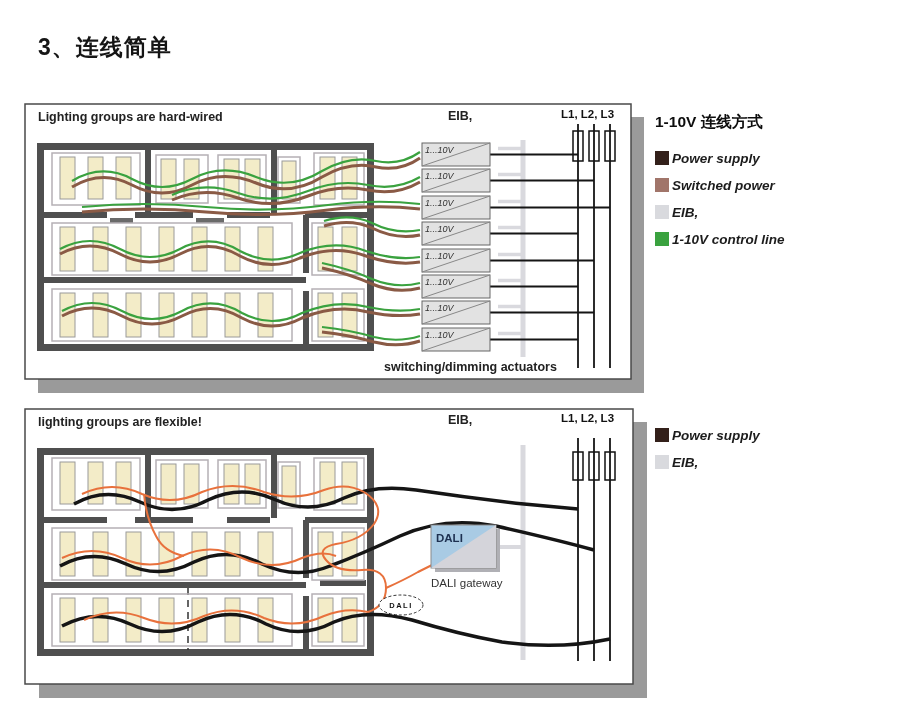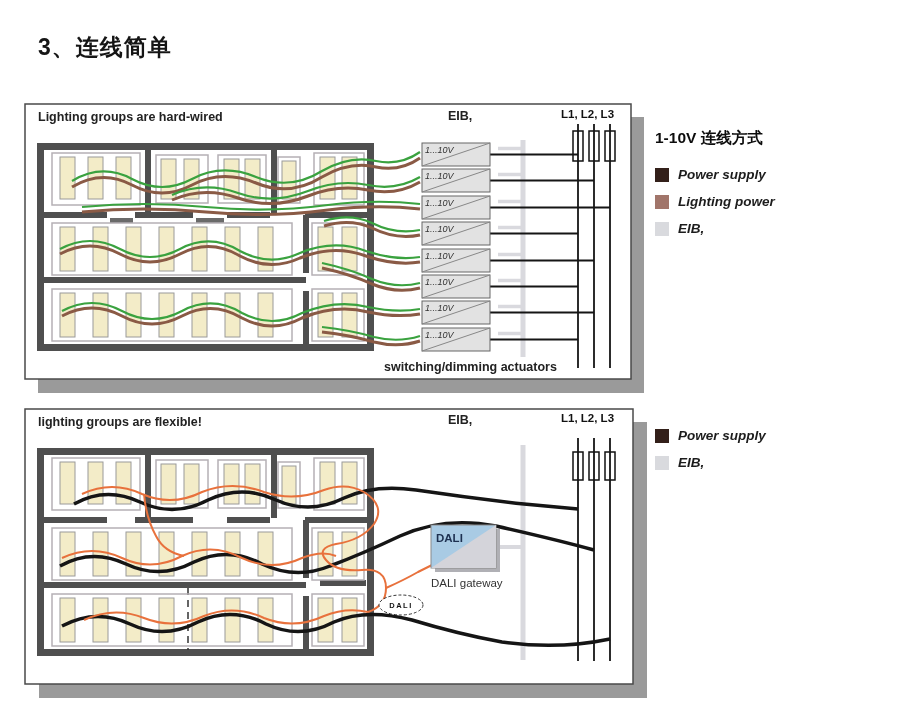--- a/index.html
+++ b/index.html
@@ -14,25 +14,25 @@
   .panel-svg { position:absolute; }
   svg text { font-family:"Liberation Sans","DejaVu Sans",sans-serif; }
   .cap      { font-size:12.5px; font-weight:bold; fill:#222; }
   .cap-sm   { font-size:11.5px; font-weight:bold; fill:#111; }
   .act-label{ font-size:9px; font-style:italic; fill:#333; }
   .gw-label { font-size:11.5px; font-weight:bold; fill:#1d3050; }
   .gw-cap   { font-size:11.5px; fill:#333; }
   .logo-text{ font-size:7.5px; font-weight:bold; fill:#111; letter-spacing:1.5px; }
   .legend { position:absolute; width:245px; }
   .legend-title {
-    margin:16px 0 18px 0; font-size:15.5px; font-weight:bold; color:#0d0d0d;
+    margin:0 0 18px 0; font-size:15.5px; font-weight:bold; color:#0d0d0d;
   }
   .legend-title.indent { padding-left:36px; }
   .legend-item {
-    display:flex; align-items:flex-end; gap:9px; margin-bottom:12px;
+    display:flex; align-items:flex-start; gap:3px; margin-bottom:12px;
     white-space:nowrap; overflow:hidden;
   }
   .legend-label { font-size:13.5px; font-style:italic; font-weight:bold; color:#1c1c1c; }
 </style>
 </head>
 <body>
 
 <h1 class="page-title">3、连线简单</h1>
 
 <svg class="panel-svg" style="left:24px; top:103px;" width="624" height="294" viewBox="0 0 624 294">
@@ -211,27 +211,33 @@
   <div class="legend-item">
     <svg width="14" height="14">
         <rect width="14" height="14" fill="#33201a"></rect>
       </svg>
     <span class="legend-label">Power supply</span>
   </div>
   <div class="legend-item">
     <svg width="14" height="14">
         <rect width="14" height="14" fill="#a1756a"></rect>
       </svg>
-    <span class="legend-label">Lighting power</span>
+    <span class="legend-label">Switched power</span>
   </div>
   <div class="legend-item">
     <svg width="14" height="14">
         <rect width="14" height="14" fill="#d9dade"></rect>
       </svg>
     <span class="legend-label">EIB,</span>
+  </div>
+  <div class="legend-item">
+    <svg width="14" height="14">
+        <rect width="14" height="14" fill="#3aa23f"></rect>
+      </svg>
+    <span class="legend-label">1-10V control line</span>
   </div>
 </div>
 
 <svg class="panel-svg" style="left:24px; top:408px;" width="628" height="296" viewBox="0 0 628 296">
 
   <rect x="15" y="14" width="608" height="276" fill="#9a9a9a"></rect>
   <rect x="1" y="1" width="608" height="275" fill="#ffffff" stroke="#4a4a4a" stroke-width="1.5"></rect>
 
   <text x="14" y="18" class="cap">lighting groups are flexible!</text>
   <text x="424" y="16" class="cap">EIB,</text>

